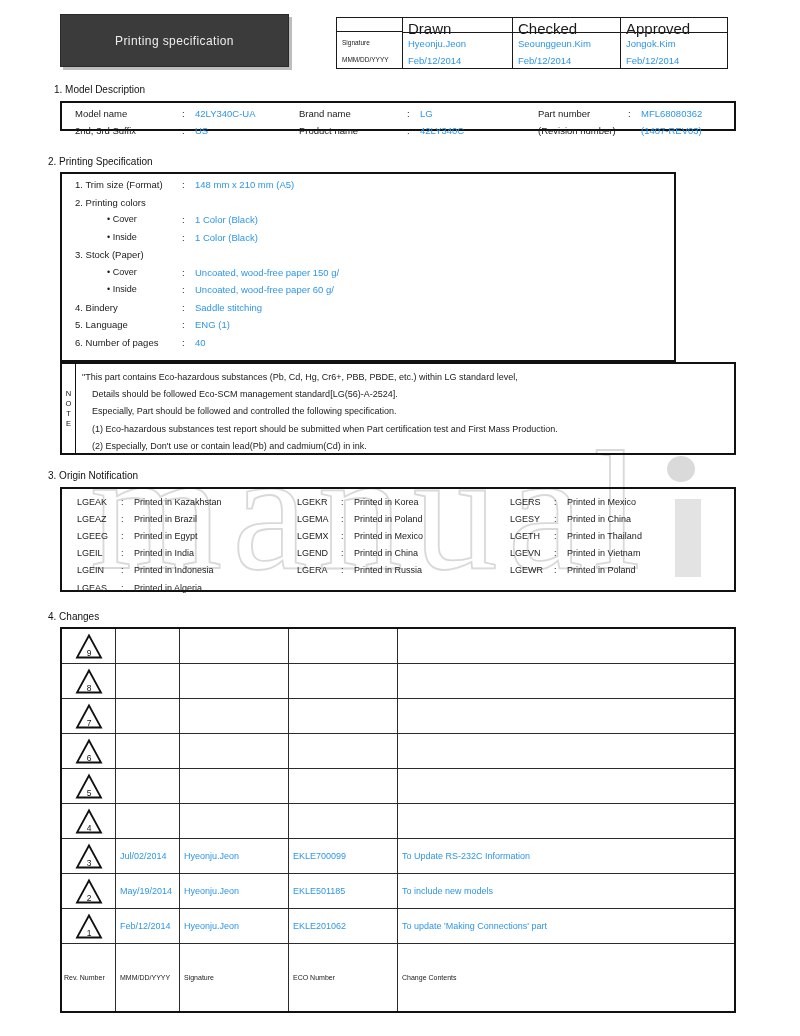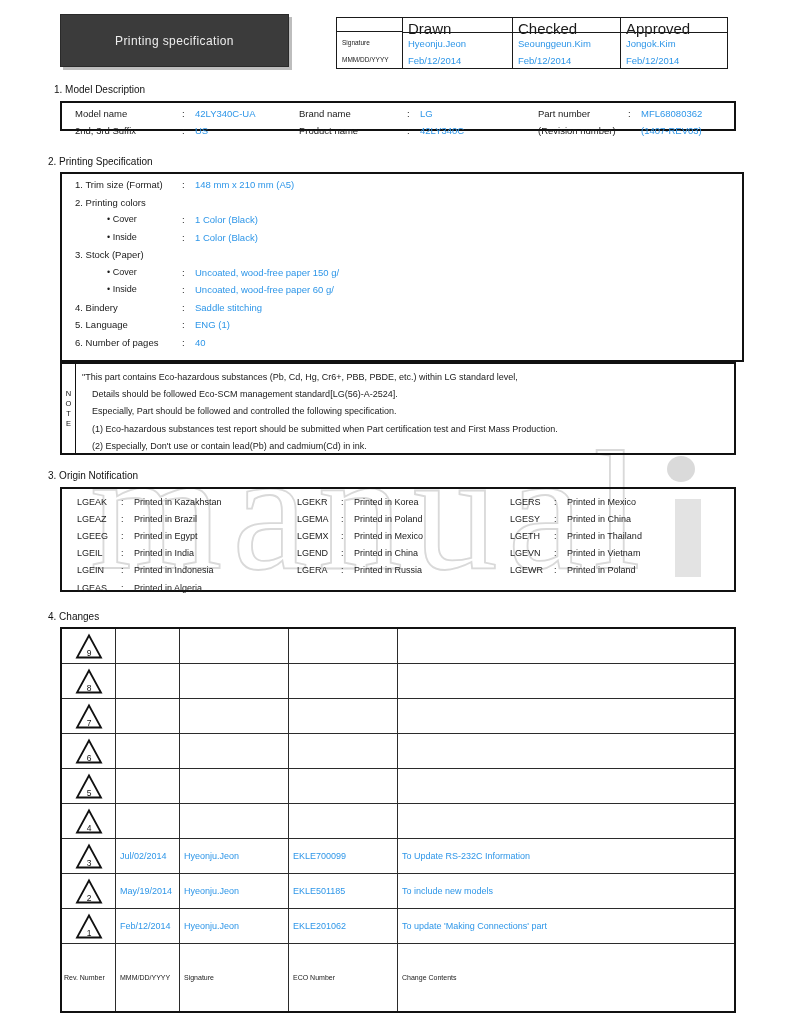--- a/index.html
+++ b/index.html
@@ -155,21 +155,21 @@
           <span class="pos-l2">Product name</span>
           <span class="pos-c2">:</span>
           <span class="pos-v2 blue">42LY340C</span>
           <span class="pos-l3">(Revision number)</span>
           <span class="pos-v3 blue">(1407-REV03)</span>
         </div>
       </div>
     </div>
 
     <div class="sec-label" style="left:48px; top:156px;">2. Printing Specification</div>
-    <div class="thick-box" style="left:60px; top:172px; width:684px; height:190px;">
+    <div class="thick-box" style="left:60px; top:172px; width:616px; height:190px;">
       <div class="s-rows">
         <div class="s-row">
           <span class="s-lab">1. Trim size (Format)</span>
           <span class="s-col">:</span>
           <span class="s-val blue">148 mm x 210 mm (A5)</span>
         </div>
         <div class="s-row">
           <span class="s-lab">2. Printing colors</span>
         </div>
         <div class="s-row sub">

